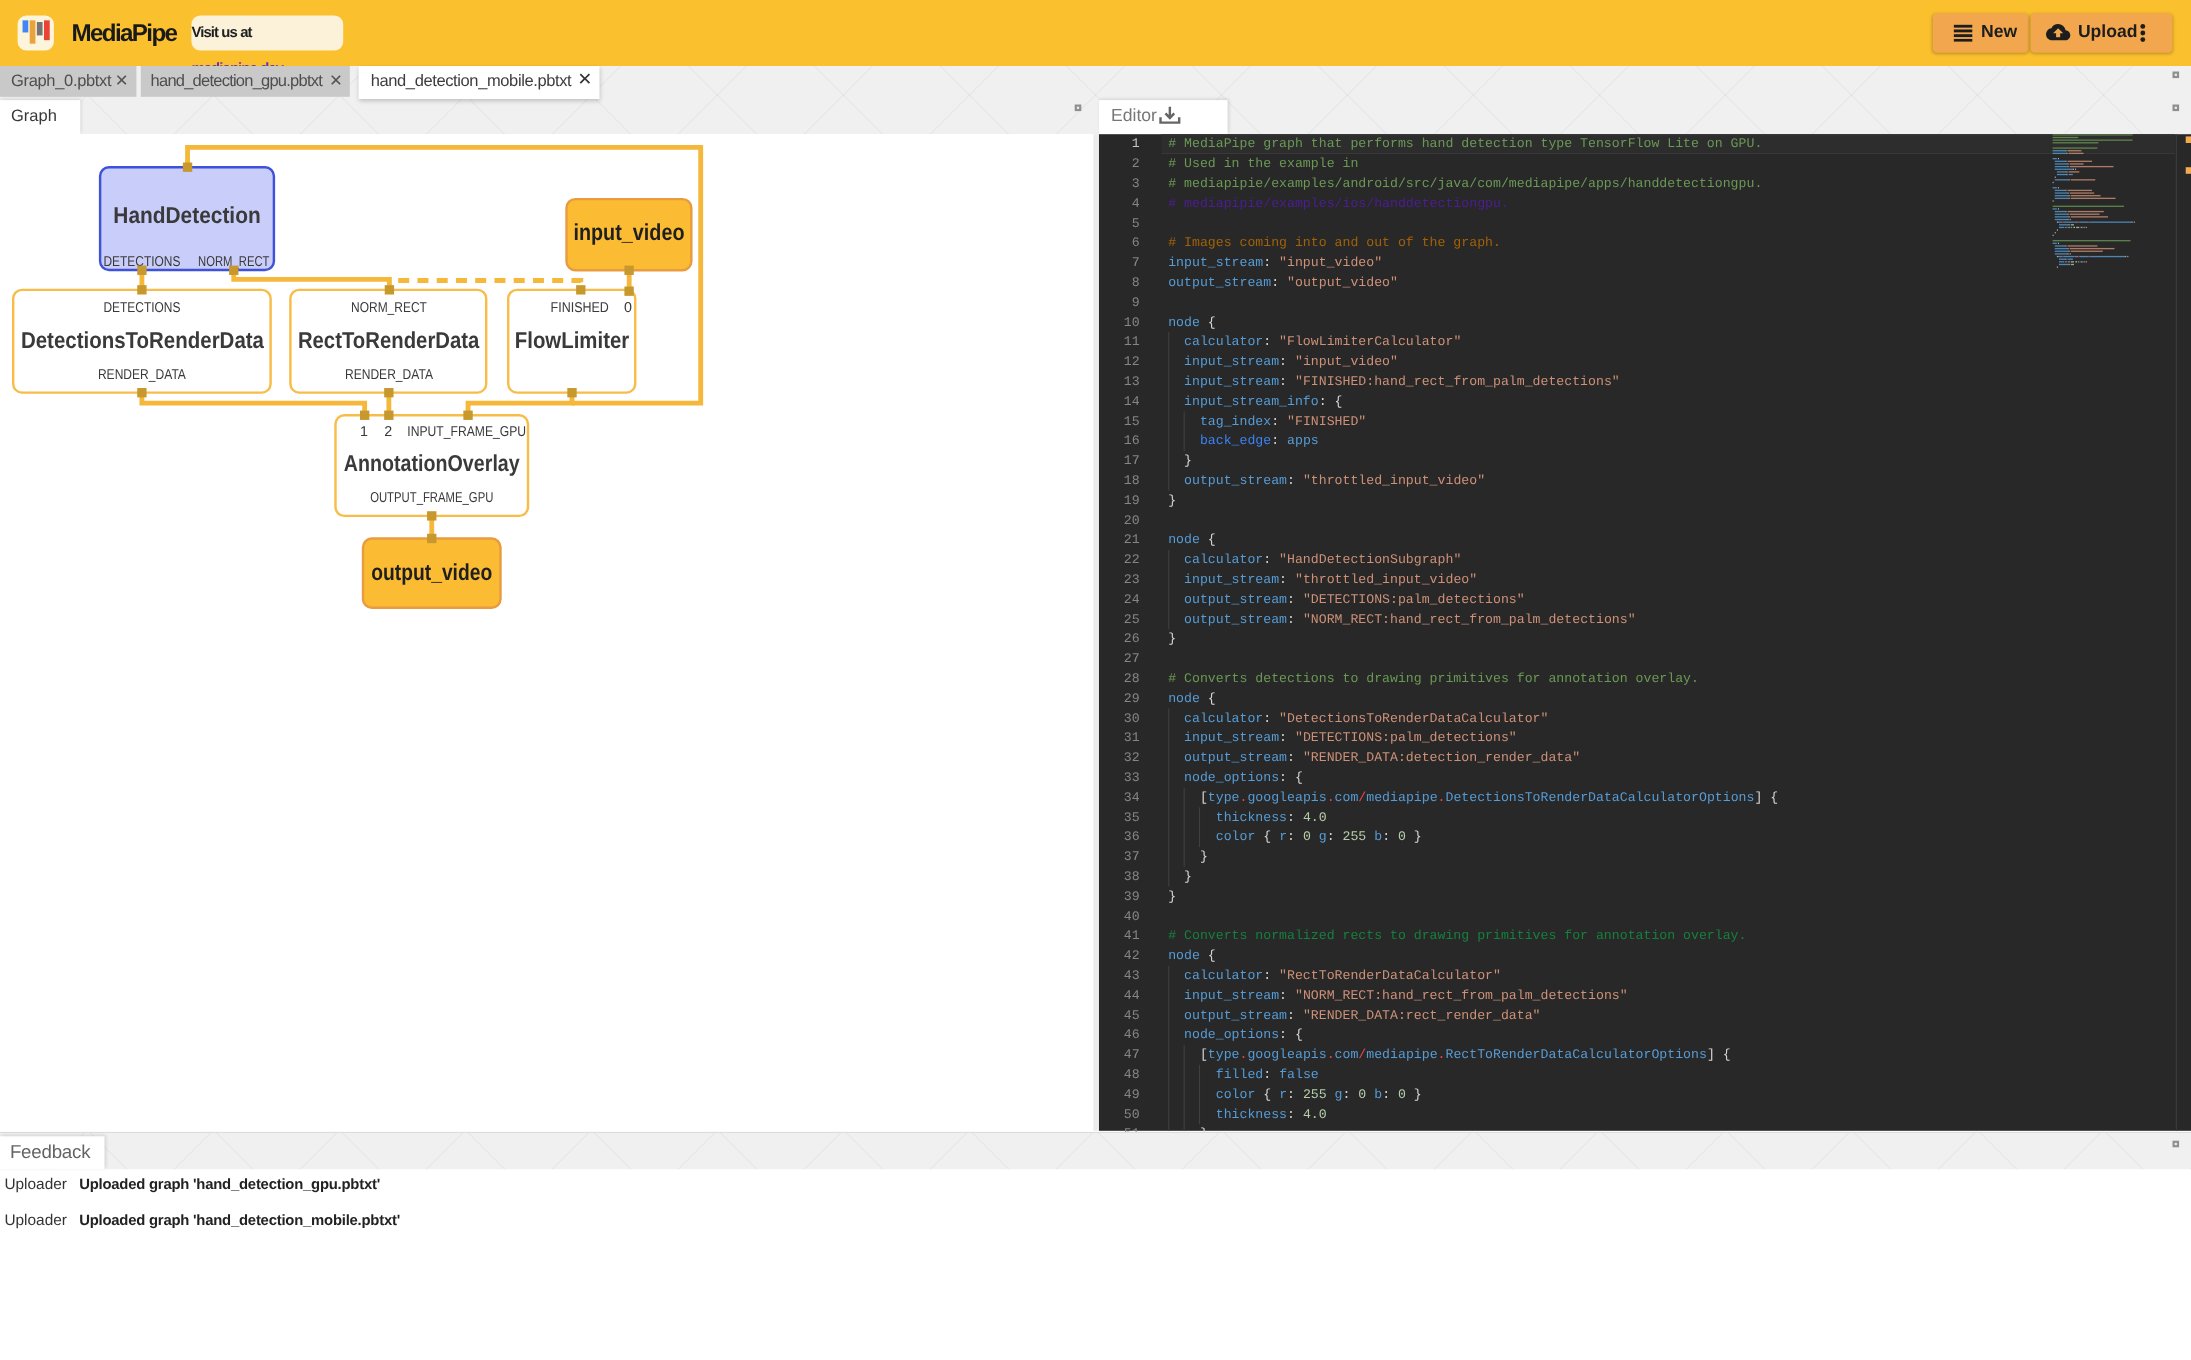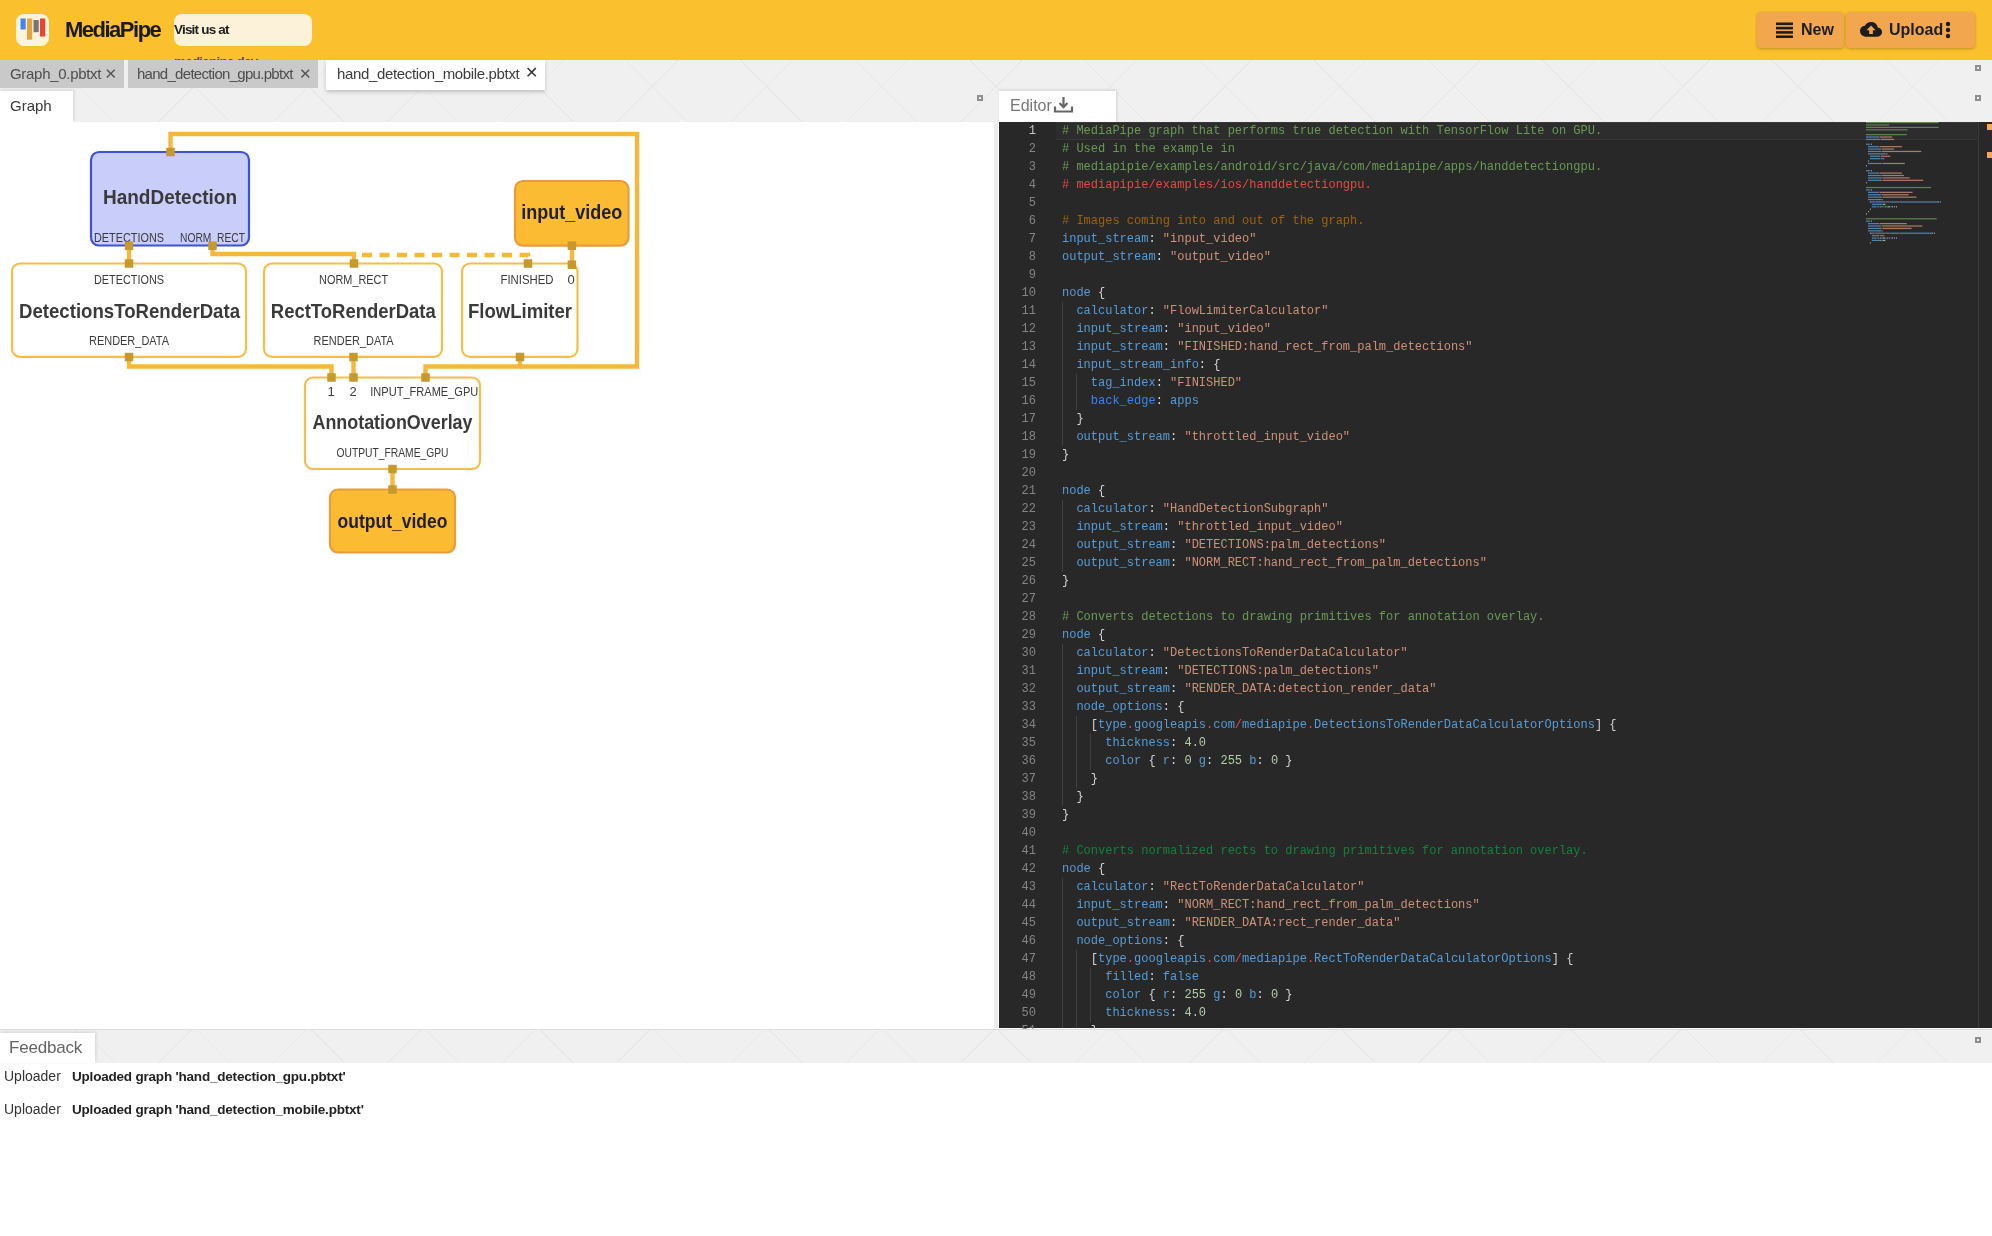--- a/index.html
+++ b/index.html
@@ -154,24 +154,24 @@
  42
  43
  44
  45
  46
  47
  48
  49
  50
  51</pre>
-    <pre style="position:absolute;left:1062px;top:122px;color:#D4D4D4"><span style="color:#6A9955"># MediaPipe graph that performs true detection with TensorFlow Lite on GPU.</span>
+    <pre style="position:absolute;left:1062px;top:122px;color:#D4D4D4"><span style="color:#6A9955"># MediaPipe graph that performs hand detection type TensorFlow Lite on GPU.</span>
 <span style="color:#6A9955"># Used in the example in</span>
 <span style="color:#6A9955"># mediapipie/examples/android/src/java/com/mediapipe/apps/handdetectiongpu.</span>
-<span style="color:#ef4444"># mediapipie/examples/ios/handdetectiongpu.</span>
+<span style="color:#4c1d95"># mediapipie/examples/ios/handdetectiongpu.</span>
 
 <span style="color:#a16207"># Images coming into and out of the graph.</span>
 <span style="color:#569CD6">input_stream</span><span style="color:#D4D4D4">:</span> <span style="color:#CE9178">"input_video"</span>
 <span style="color:#569CD6">output_stream</span><span style="color:#D4D4D4">:</span> <span style="color:#CE9178">"output_video"</span>
 
 <span style="color:#569CD6">node</span> <span style="color:#D4D4D4">{</span>
   <span style="color:#569CD6">calculator</span><span style="color:#D4D4D4">:</span> <span style="color:#CE9178">"FlowLimiterCalculator"</span>
   <span style="color:#569CD6">input_stream</span><span style="color:#D4D4D4">:</span> <span style="color:#CE9178">"input_video"</span>
   <span style="color:#569CD6">input_stream</span><span style="color:#D4D4D4">:</span> <span style="color:#CE9178">"FINISHED:hand_rect_from_palm_detections"</span>
   <span style="color:#569CD6">input_stream_info</span><span style="color:#D4D4D4">:</span> <span style="color:#D4D4D4">{</span>

